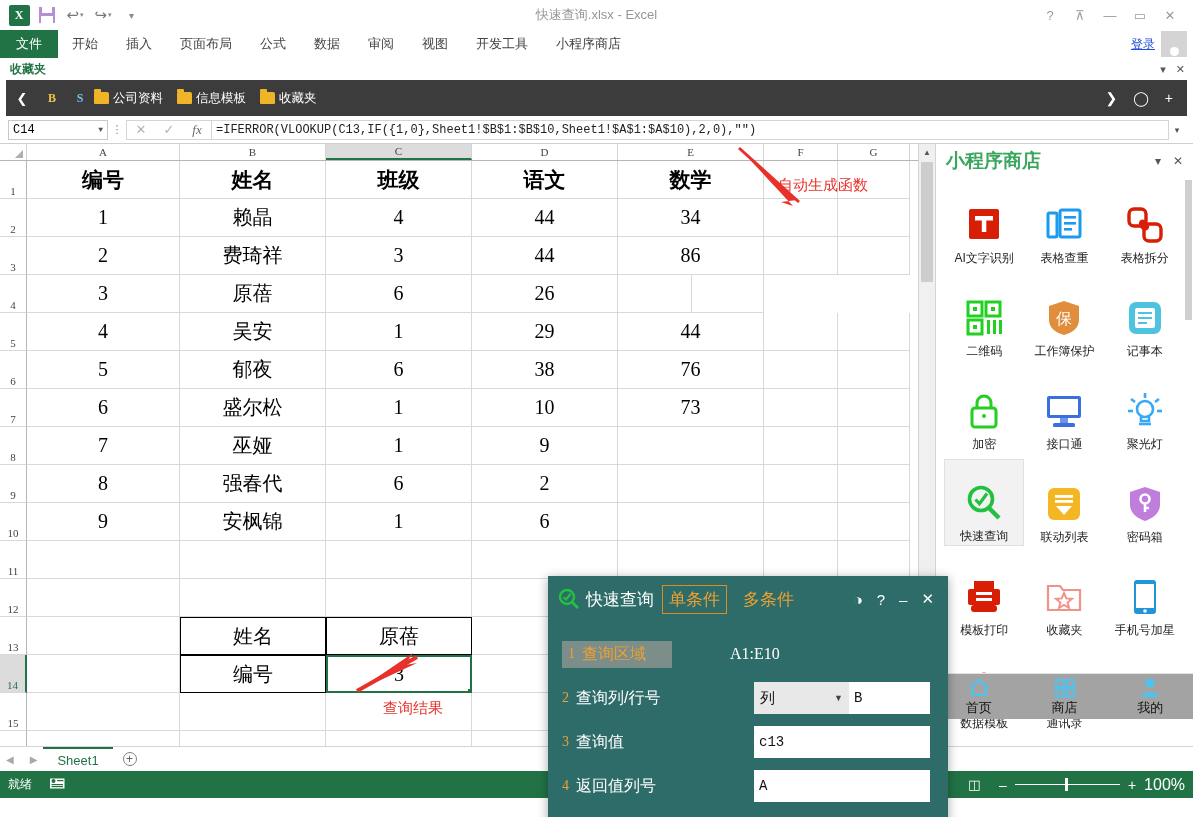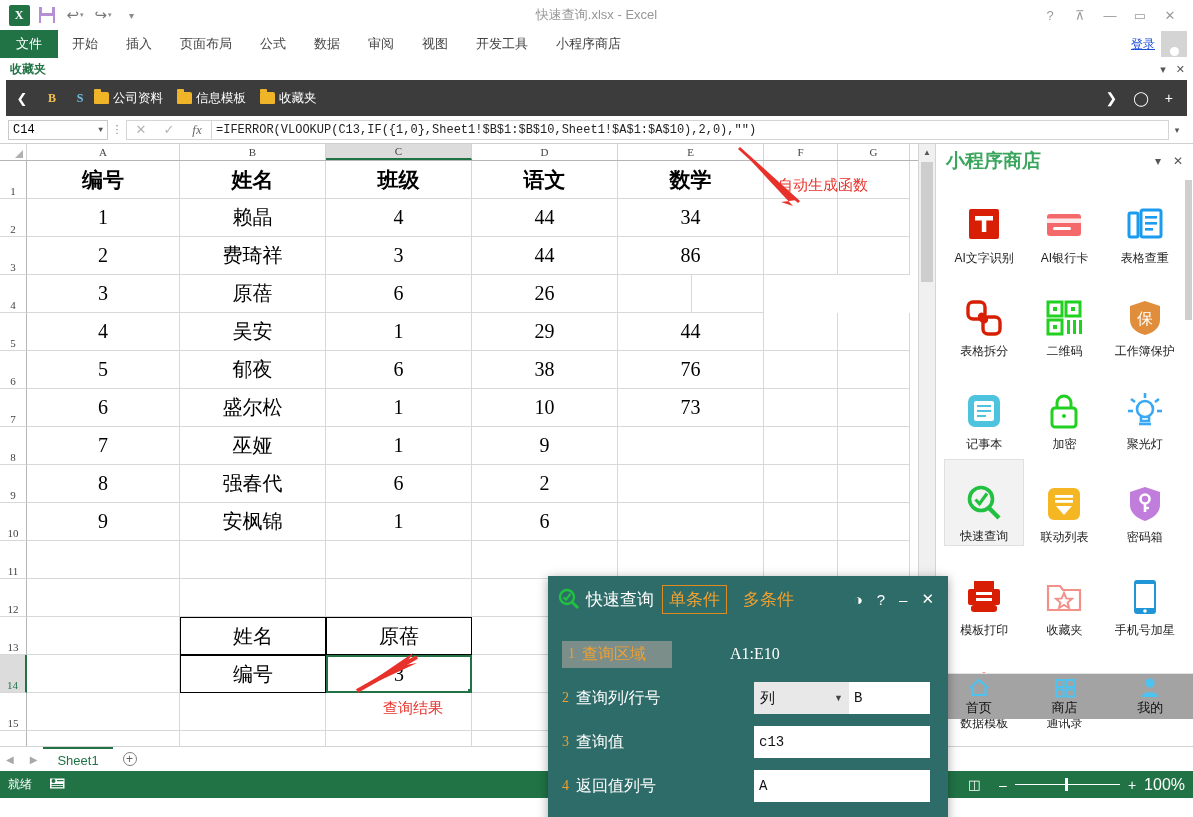--- a/index.html
+++ b/index.html
@@ -539,30 +539,20 @@
               <rect x="5" y="4" width="30" height="30" rx="2" fill="#d81f06"></rect>
               <rect x="11" y="11" width="18" height="4.5" fill="#fff"></rect>
               <rect x="17.8" y="11" width="4.5" height="16" fill="#fff"></rect>
             </svg>
           </div>
           <div class="sb-name">AI文字识别</div>
         </div>
         <div class="sb-item">
           <div class="sb-ico">
             <svg width="40" height="40" viewBox="0 0 40 40">
-              <rect x="3" y="9" width="34" height="22" rx="3" fill="#f46a6a"></rect>
-              <rect x="3" y="13.5" width="34" height="4.5" fill="#fff" opacity=".85"></rect>
-              <rect x="9" y="22" width="18" height="3" rx="1.5" fill="#fff"></rect>
-            </svg>
-          </div>
-          <div class="sb-name">AI银行卡</div>
-        </div>
-        <div class="sb-item">
-          <div class="sb-ico">
-            <svg width="40" height="40" viewBox="0 0 40 40">
               <rect x="4" y="8" width="9" height="24" rx="1.5" fill="none" stroke="#1b9bf0" stroke-width="3"></rect>
               <rect x="16" y="5" width="20" height="27" rx="2" fill="none" stroke="#1b9bf0" stroke-width="3"></rect>
               <rect x="20" y="11" width="12" height="2.6" fill="#1b9bf0"></rect>
               <rect x="20" y="17" width="12" height="2.6" fill="#1b9bf0"></rect>
               <rect x="20" y="23" width="8" height="2.6" fill="#1b9bf0"></rect>
             </svg>
           </div>
           <div class="sb-name">表格查重</div>
         </div>
         <div class="sb-item">
@@ -614,20 +604,31 @@
         </div>
         <div class="sb-item">
           <div class="sb-ico">
             <svg width="40" height="40" viewBox="0 0 40 40">
               <rect x="8" y="17" width="24" height="19" rx="3" fill="none" stroke="#22d022" stroke-width="3"></rect>
               <path d="M13 17 V12 A7 7 0 0 1 27 12 V17" fill="none" stroke="#22d022" stroke-width="3"></path>
               <circle cx="20" cy="25" r="2" fill="#22d022"></circle>
             </svg>
           </div>
           <div class="sb-name">加密</div>
+        </div>
+        <div class="sb-item">
+          <div class="sb-ico">
+            <svg width="40" height="40" viewBox="0 0 40 40">
+              <rect x="3" y="5" width="34" height="22" rx="2" fill="#3b6fe0"></rect>
+              <rect x="6" y="8" width="28" height="16" fill="#fff"></rect>
+              <rect x="16" y="27" width="8" height="5" fill="#6d95ea"></rect>
+              <rect x="9" y="32" width="22" height="4" rx="1.5" fill="#3b6fe0"></rect>
+            </svg>
+          </div>
+          <div class="sb-name">接口通</div>
         </div>
         <div class="sb-item">
           <div class="sb-ico">
             <svg width="40" height="40" viewBox="0 0 40 40">
               <circle cx="20" cy="18" r="8" fill="none" stroke="#39a8f5" stroke-width="2.6"></circle>
               <path d="M16 24 L16 30 H24 V24" fill="none" stroke="#39a8f5" stroke-width="2.6"></path>
               <line x1="20" y1="2" x2="20" y2="7" stroke="#39a8f5" stroke-width="2.6"></line>
               <line x1="6" y1="8" x2="10" y2="11" stroke="#39a8f5" stroke-width="2.6"></line>
               <line x1="34" y1="8" x2="30" y2="11" stroke="#39a8f5" stroke-width="2.6"></line>
               <line x1="3" y1="20" x2="8" y2="20" stroke="#39a8f5" stroke-width="2.6"></line>

